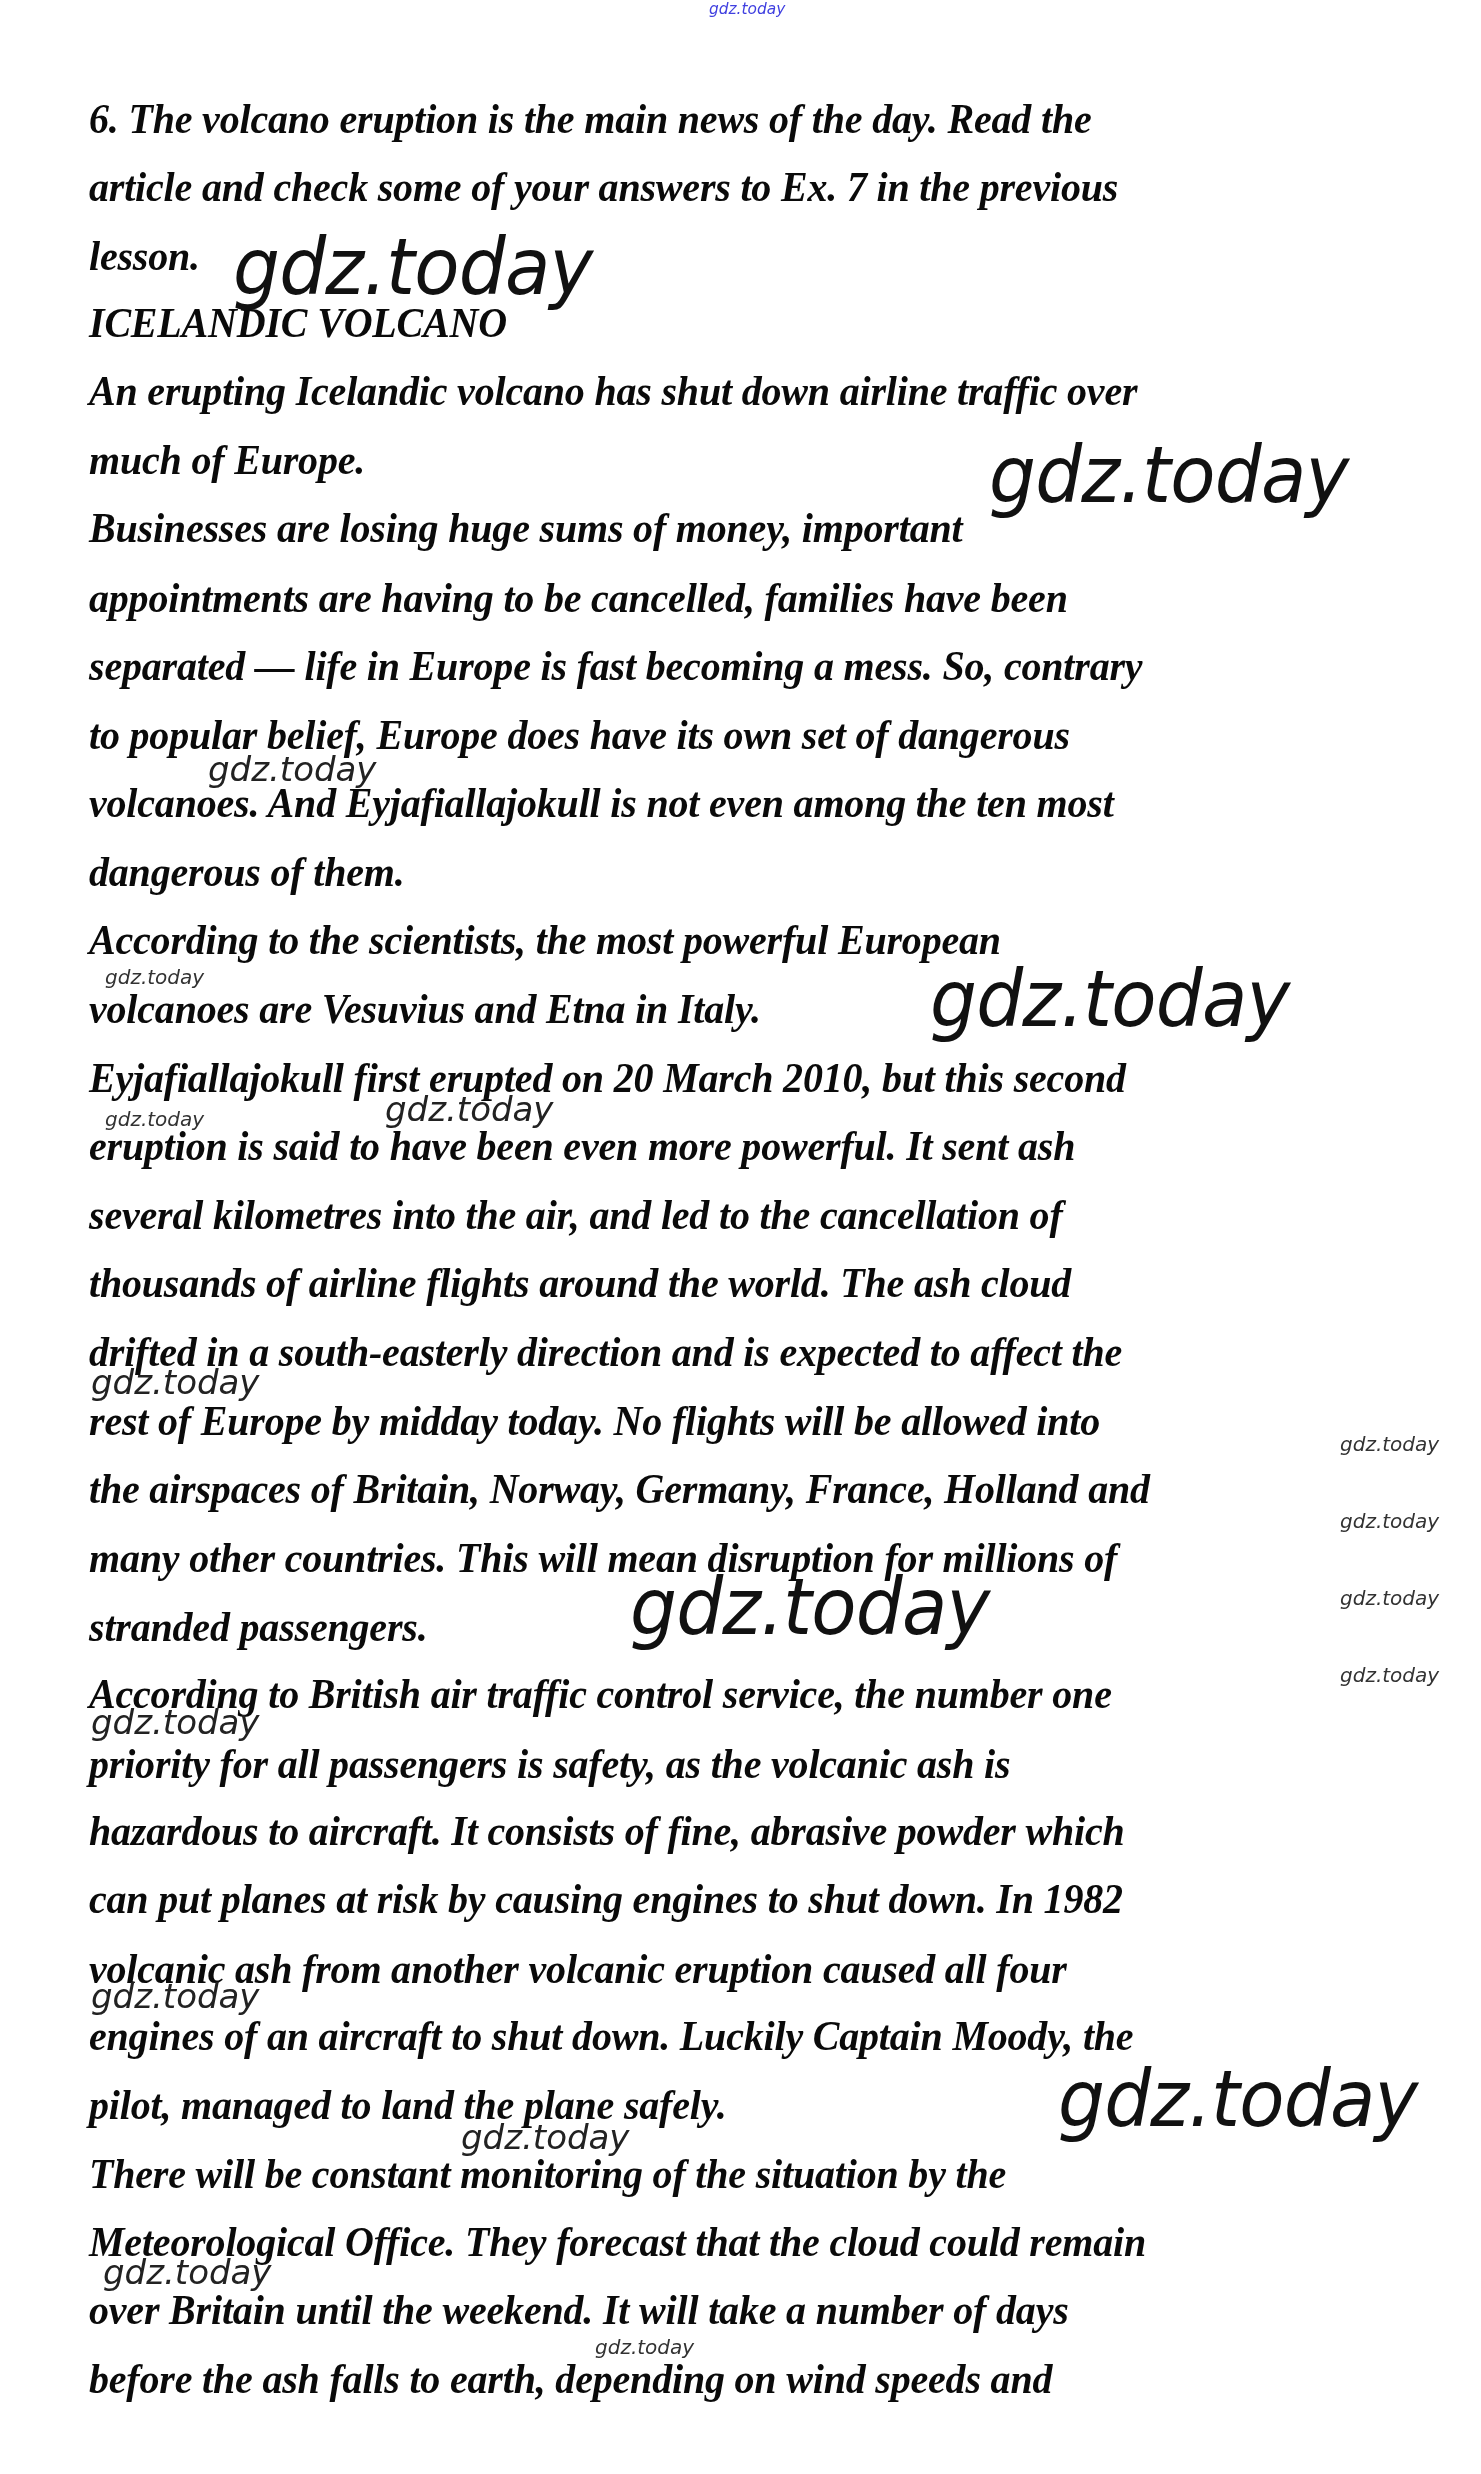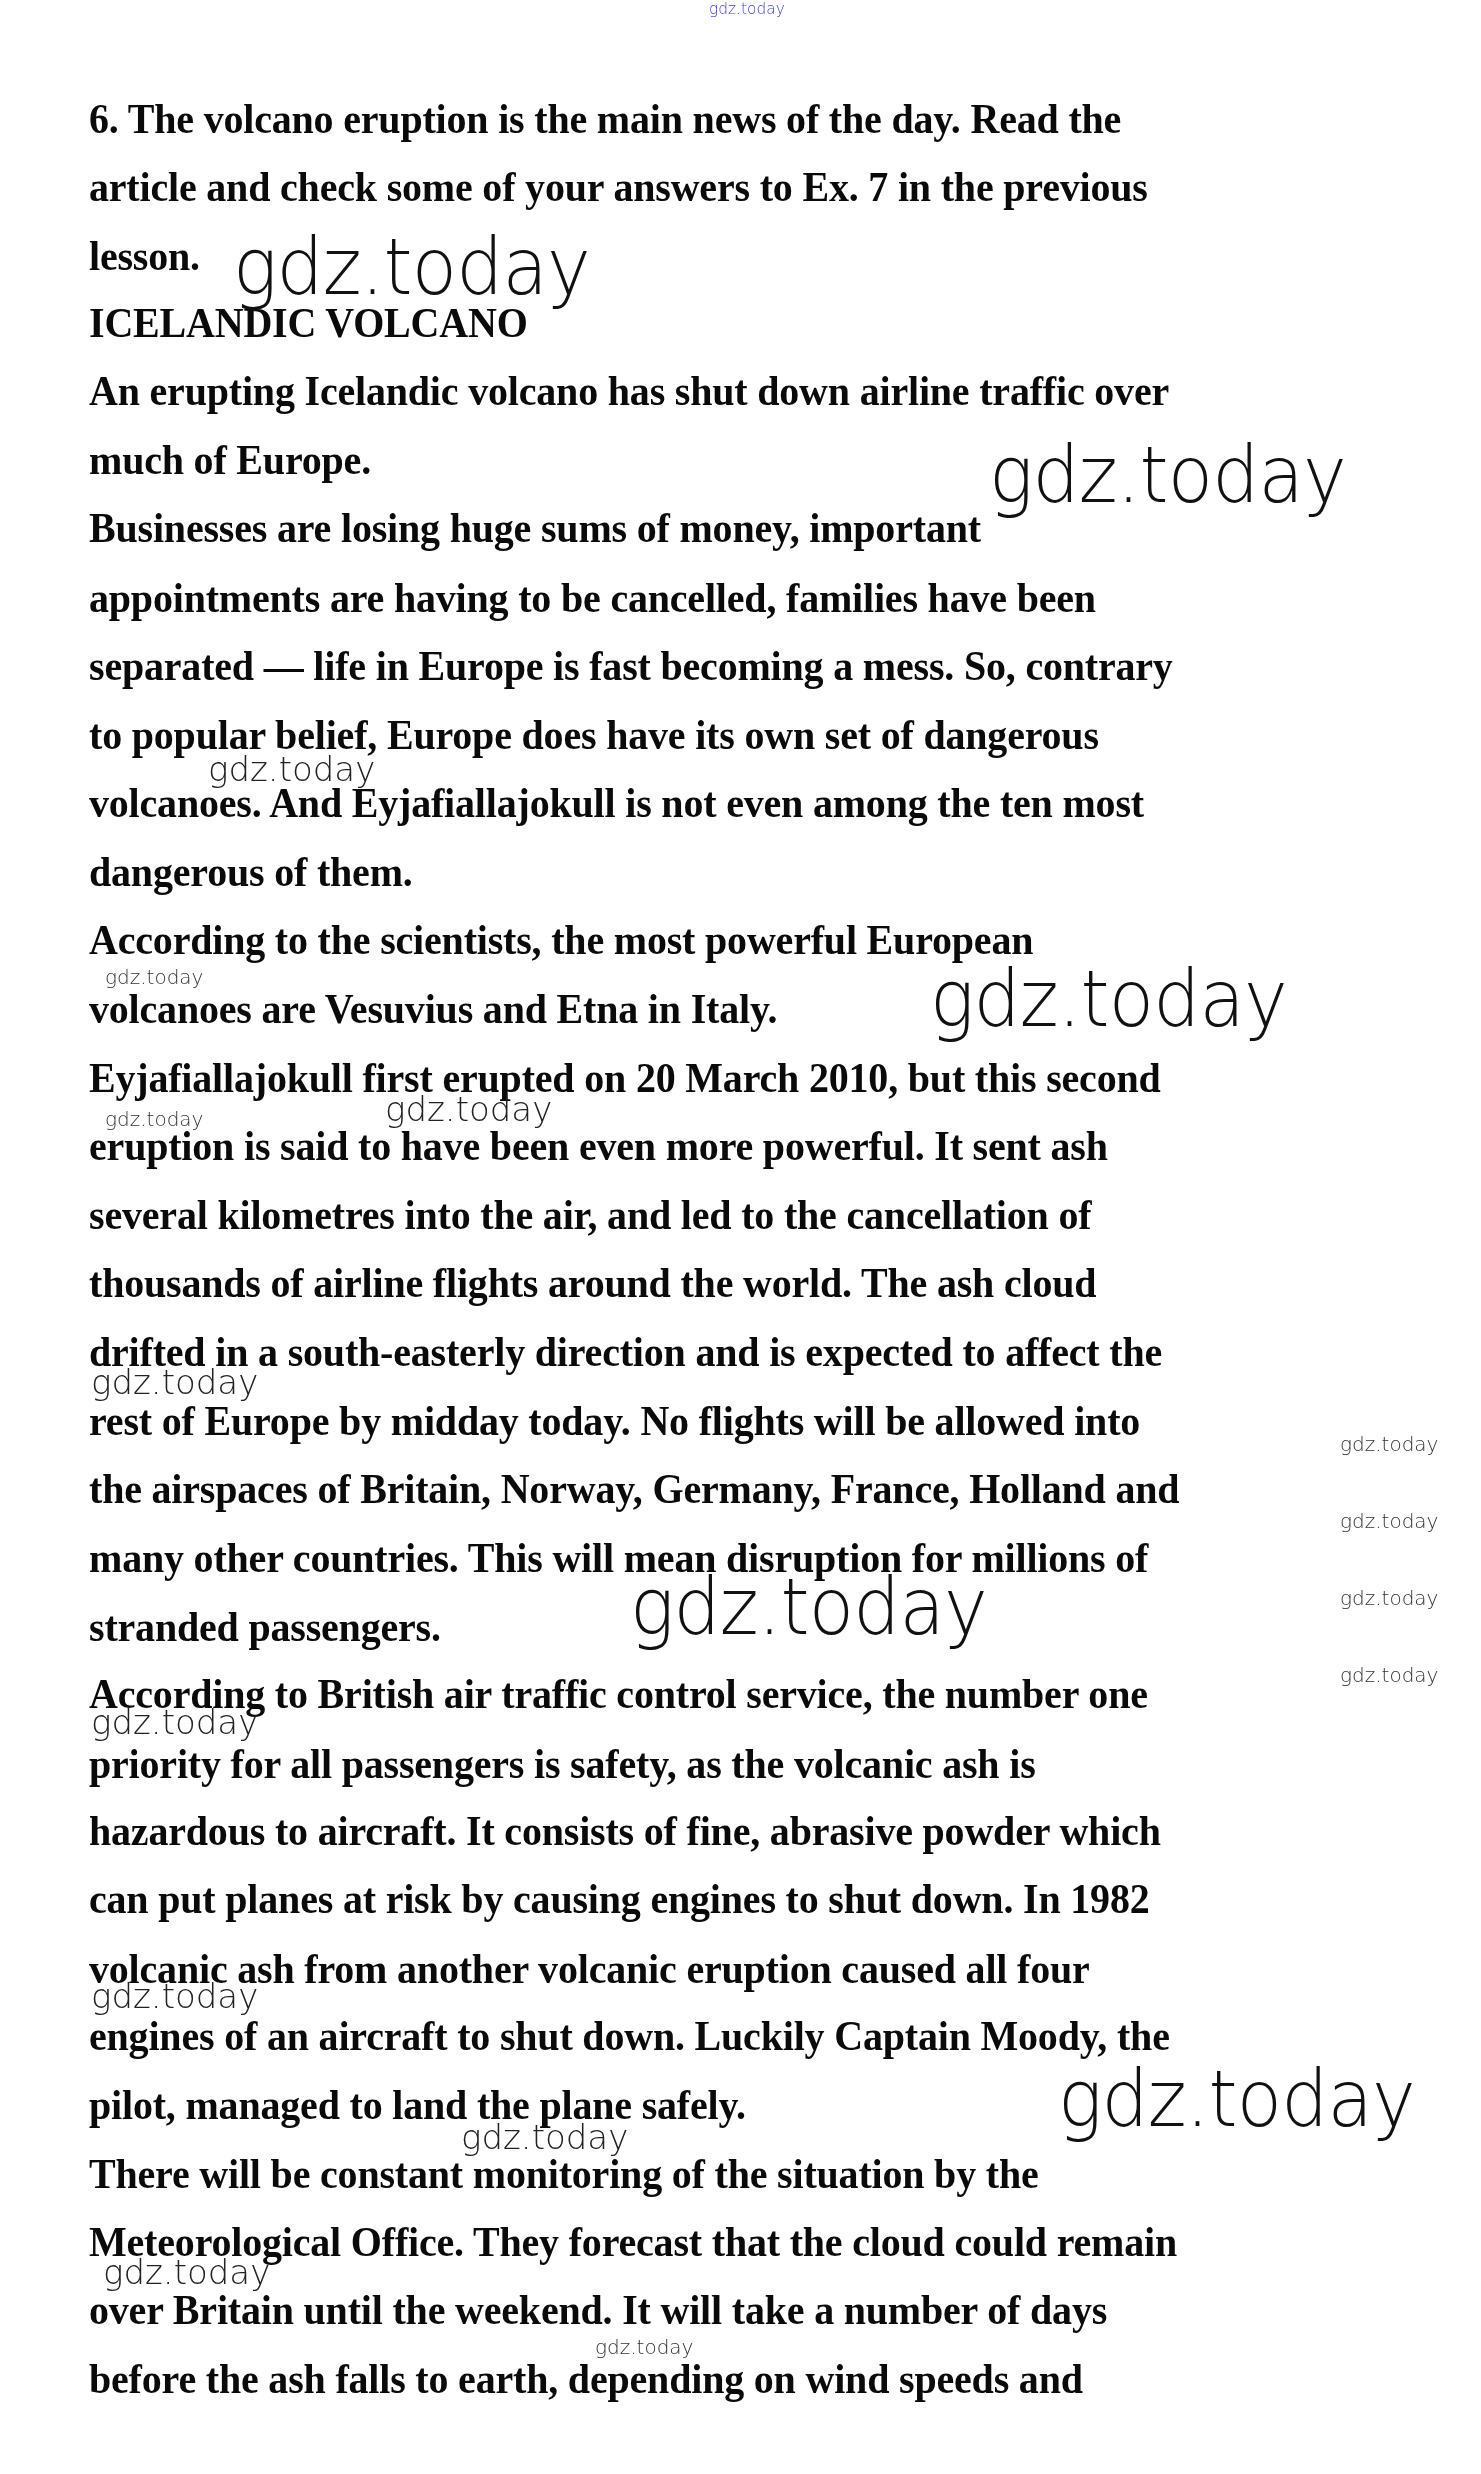--- a/index.html
+++ b/index.html
@@ -1,17 +1,17 @@
 <!DOCTYPE html>
 <html style="font-size:12.3px"><head>
   <meta charset="utf-8">
   <style>
     html, body { margin: 0; padding: 0; background: #ffffff; }
     body { width: 1482px; height: 2475px; position: relative; overflow: hidden; }
-    .page { position: absolute; left: 0; top: 0; width: 1482px; height: 2016px; }
+    .page { position: absolute; left: 0; top: 0; width: 1482px; height: 2016px; font-style: italic; }
     .line {
       position: absolute; left: 89px;
       font-family: "Liberation Serif", "DejaVu Serif", serif;
       font-weight: bold; font-size: 43px; line-height: 46px;
       color: #0a0a0a; white-space: nowrap;
       transform-origin: left center;
       letter-spacing: -0.2px;
     }
     .wm {
       position: absolute; white-space: nowrap; color: #000;

